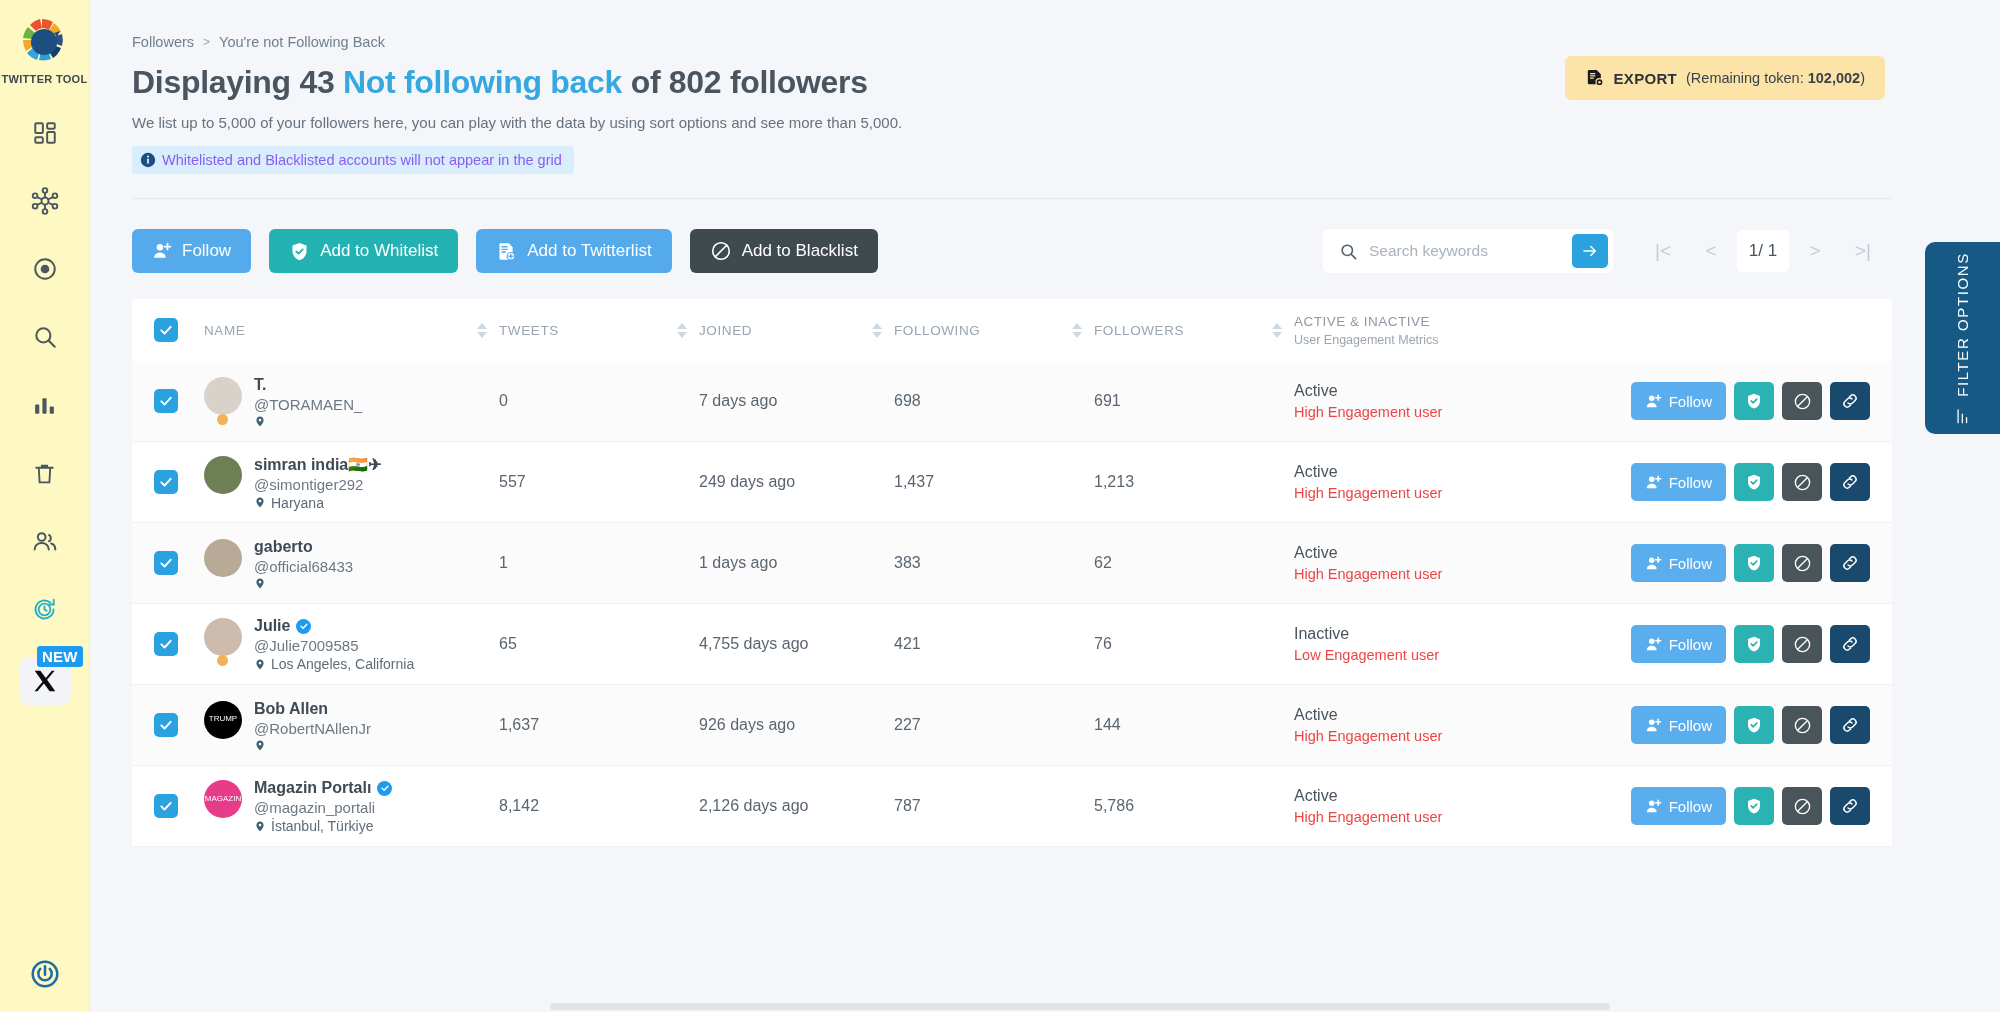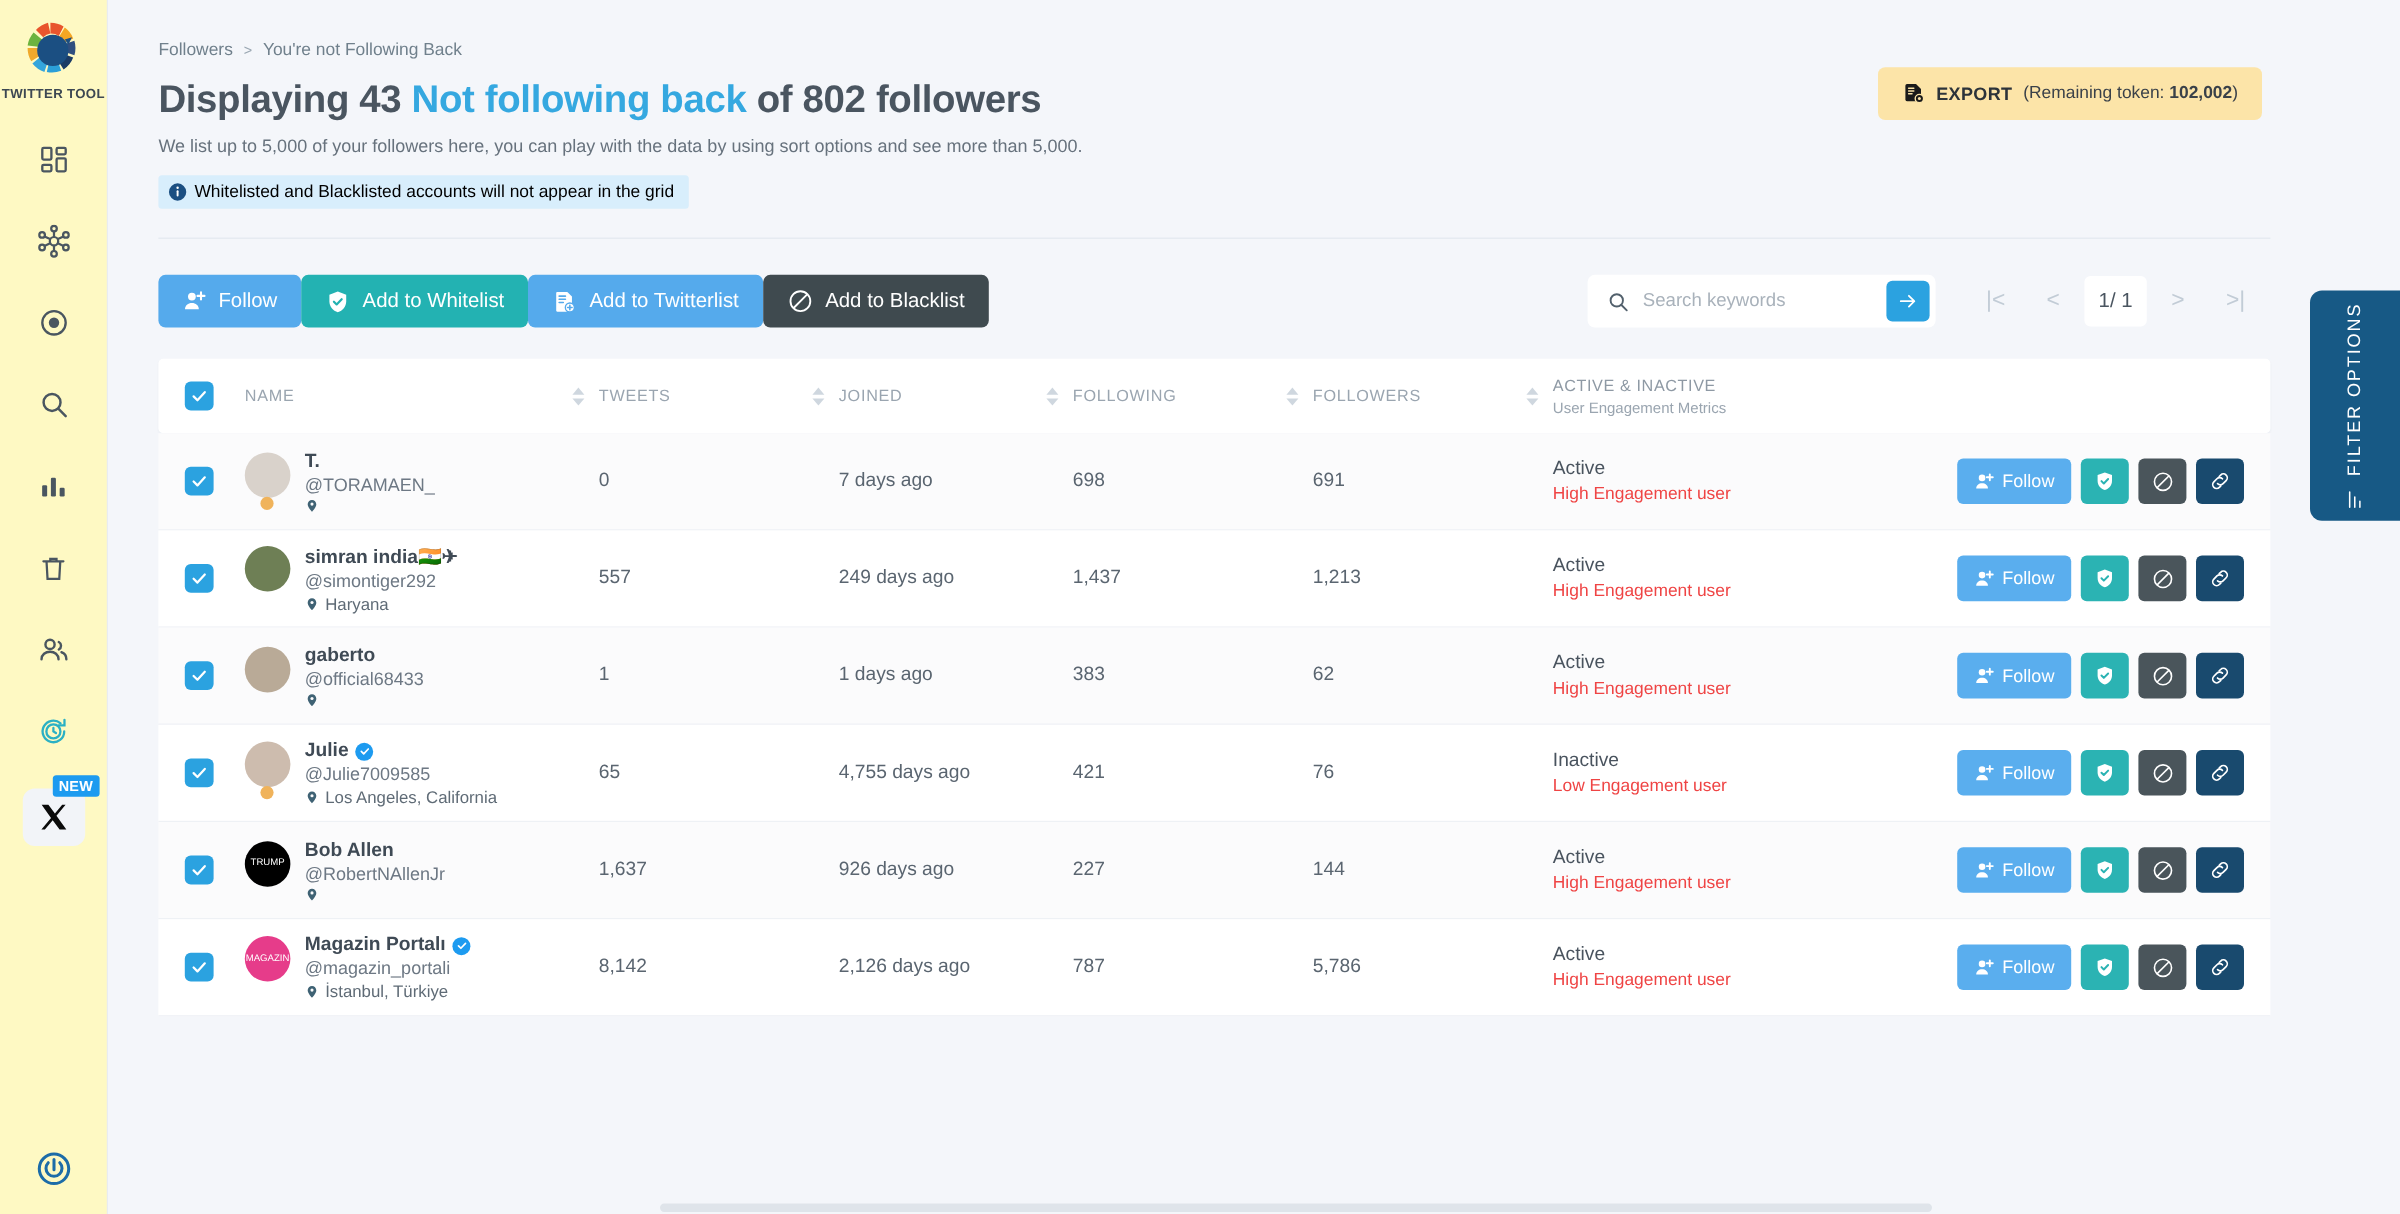--- a/index.html
+++ b/index.html
@@ -28,21 +28,21 @@
   }
   .nav { margin-top: 28px; display: flex; flex-direction: column; align-items: center; gap: 28px; width:100%; }
   .nav-item {
     width: 48px; height: 40px; display: flex; align-items: center; justify-content: center;
     color: #4a5660; position: relative; cursor: pointer; border-radius: 8px;
   }
   .nav-item svg { display:block; }
   .nav-item.x-item { background:#f2f4f8; width:52px; height:48px; border-radius:10px; }
   .badge-new {
     position:absolute; top:-11px; right:-12px;
-    background:#1d9bf0; color:#fff; font-size:12px; font-weight:700;
+    background:#1d9bf0; color:#fff; font-size:15px; font-weight:700;
     padding:2px 5px; border-radius:3px; letter-spacing:.2px;
   }
   .power-wrap { position:absolute; bottom: 22px; left:0; width:100%; display:flex; justify-content:center; }
 
   
   .main { flex: 1 1 auto; position: relative; height: 1012px; overflow:hidden; padding-left: 42px; }
 
   .breadcrumb { margin-top: 34px; font-size: 14.5px; color: #70808c; display:flex; align-items:center; gap:9px; }
   .breadcrumb .sep { color:#9aa7b2; font-size: 12px; }
   .breadcrumb a { color:#70808c; text-decoration:none; cursor:pointer; }
@@ -51,21 +51,21 @@
     margin-top: 14px;
     font-size: 32px; font-weight: 700; color: #4a5560;
     letter-spacing: -.3px;
   }
   .page-title .hl { color: #35a8e0; }
 
   .page-sub { margin-top: 13px; font-size: 15px; color:#67727d; }
 
   .info-banner {
     margin-top: 15px; display:inline-flex; align-items:center; gap:6px;
-    background:#d8eefc; color:#000000; font-size:14.5px;
+    background:#d8eefc; color:#8b5cf6; font-size:14.5px;
     padding: 6px 12px 6px 8px; border-radius: 3px;
   }
   .info-banner .i-ic { flex: 0 0 16px; }
 
   .divider { margin-top: 24px; width: 1760px; height:1px; background:#e3e8ef; }
 
   
   .export-btn {
     position:absolute; top: 56px; right: 115px;
     background:#fce4a8; border-radius:6px;
@@ -77,21 +77,21 @@
   .export-token b { font-weight:700; }
 
   
   .action-bar { margin-top: 30px; display:flex; align-items:center; position:relative; }
   .btn {
     display:inline-flex; align-items:center; gap:10px;
     border:none; border-radius:6px; cursor:pointer;
     font-size:17px; color:#fff; padding: 0 20px; height: 44px;
     font-family: "Liberation Sans", sans-serif;
   }
-  .btn + .btn { }
+  .btn + .btn { margin-left: 18px; }
   .btn-follow { background:#55aaec; }
   .btn-whitelist { background:#23b2b2; }
   .btn-blacklist { background:#3f4a4f; }
   .btn-twitterlist { background:#55aaec; }
 
   
   .right-tools { position:absolute; right: 115px; top: 0; display:flex; align-items:center; }
   .search-box {
     background:#fff; border-radius:6px; height:44px; width:290px;
     display:flex; align-items:center; padding-left:16px; gap:11px;

